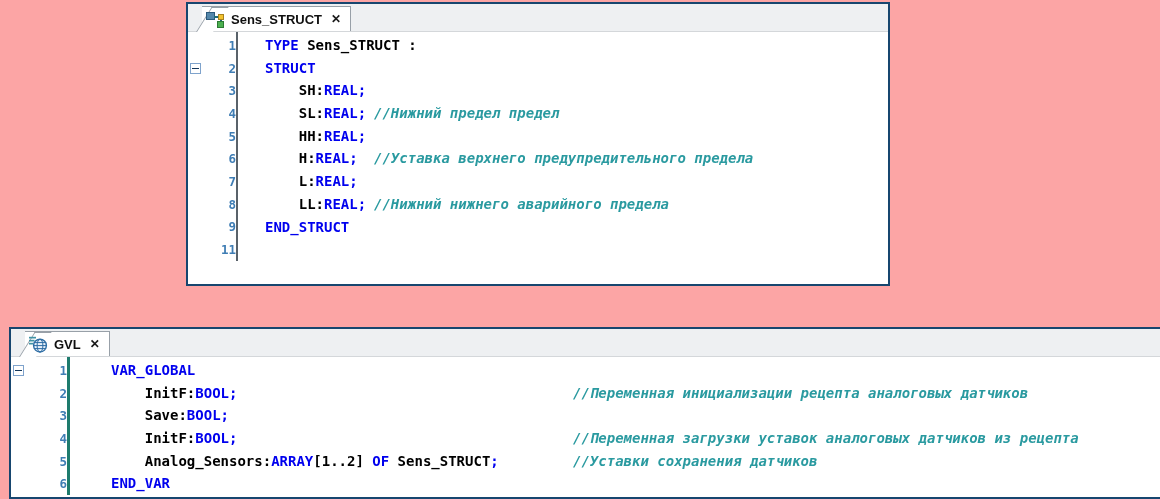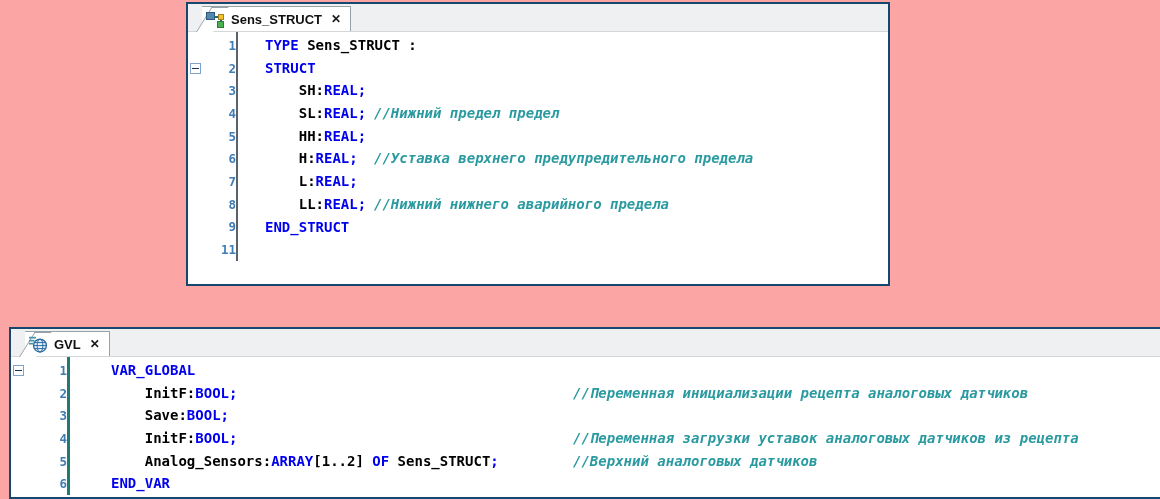--- a/index.html
+++ b/index.html
@@ -175,21 +175,21 @@
           <span class="code-text"><span class="tok-p">    Save:</span><span class="tok-k">BOOL;</span></span>
         </div>
         <div class="code-line">
           <span class="fold-cell"></span>
           <span class="line-num">4</span>
           <span class="code-text"><span class="tok-p">    InitF:</span><span class="tok-k">BOOL;</span><span class="tok-c">//Переменная загрузки уставок аналоговых датчиков из рецепта</span></span>
         </div>
         <div class="code-line">
           <span class="fold-cell"></span>
           <span class="line-num">5</span>
-          <span class="code-text"><span class="tok-p">    Analog_Sensors:</span><span class="tok-k">ARRAY</span><span class="tok-p">[1..2] </span><span class="tok-k">OF</span><span class="tok-p"> Sens_STRUCT</span><span class="tok-k">;</span><span class="tok-c">//Верхний аналоговых датчиков</span></span>
+          <span class="code-text"><span class="tok-p">    Analog_Sensors:</span><span class="tok-k">ARRAY</span><span class="tok-p">[1..2] </span><span class="tok-k">OF</span><span class="tok-p"> Sens_STRUCT</span><span class="tok-k">;</span><span class="tok-c">//Уставки сохранения датчиков</span></span>
         </div>
         <div class="code-line">
           <span class="fold-cell"></span>
           <span class="line-num">6</span>
           <span class="code-text"><span class="tok-k">END_VAR</span></span>
         </div>
       </div>
   </section>
 
 </div>

